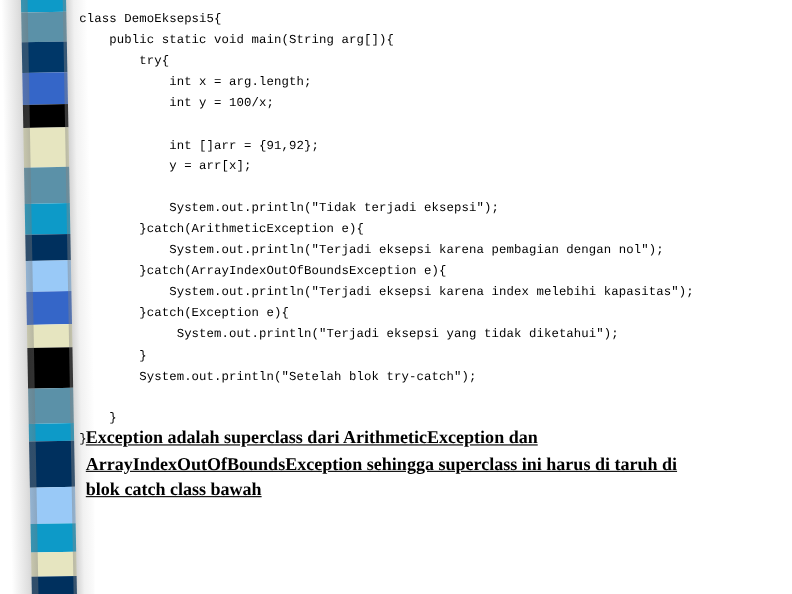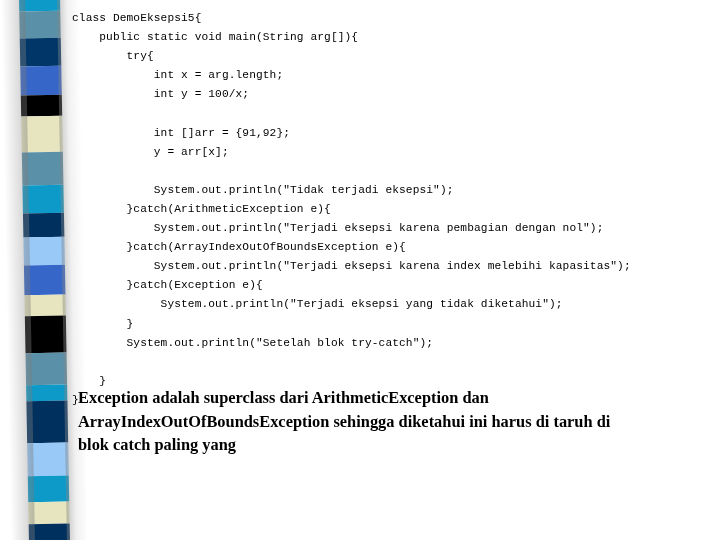--- a/index.html
+++ b/index.html
@@ -100,20 +100,21 @@
     top: 386px;
     width: 605px;
     font-family: "Liberation Serif", "DejaVu Serif", serif;
     font-size: 16.4px;
     font-weight: bold;
     line-height: 23.5px;
     color: #000000;
   }
   .note-line {
     white-space: pre;
+    text-decoration: underline;
   }
 </style>
 </head>
 <body>
 
 <div id="slide">
 
   <div id="deco-strip">
     <div id="deco-inner">
         <div class="band" style="background: rgb(13, 154, 200); height: 17px;"></div>
@@ -138,17 +139,17 @@
         <div class="band" style="background: rgb(0, 48, 94); height: 27px;"></div>
       </div>
     <div id="deco-shadow-l"></div>
     <div id="deco-shadow-r"></div>
   </div>
 
   <div id="code-block"><div class="code-line">class DemoEksepsi5{</div><div class="code-line">    public static void main(String arg[]){</div><div class="code-line">        try{</div><div class="code-line">            int x = arg.length;</div><div class="code-line">            int y = 100/x;</div><div class="code-line blank">&nbsp;</div><div class="code-line">            int []arr = {91,92};</div><div class="code-line">            y = arr[x];</div><div class="code-line blank">&nbsp;</div><div class="code-line">            System.out.println("Tidak terjadi eksepsi");</div><div class="code-line bold">        }catch(ArithmeticException e){</div><div class="code-line">            System.out.println("Terjadi eksepsi karena pembagian dengan nol");</div><div class="code-line bold">        }catch(ArrayIndexOutOfBoundsException e){</div><div class="code-line">            System.out.println("Terjadi eksepsi karena index melebihi kapasitas");</div><div class="code-line bold">        }catch(Exception e){</div><div class="code-line">             System.out.println("Terjadi eksepsi yang tidak diketahui");</div><div class="code-line">        }</div><div class="code-line">        System.out.println("Setelah blok try-catch");</div><div class="code-line blank">&nbsp;</div><div class="code-line">    }</div><div class="code-line">}</div></div>
 
   <div id="note">
       <div class="note-line">Exception adalah superclass dari ArithmeticException dan</div>
-      <div class="note-line">ArrayIndexOutOfBoundsException sehingga diketahui ini harus di taruh di</div>
-      <div class="note-line">blok catch paling yang</div>
+      <div class="note-line">ArrayIndexOutOfBoundsException sehingga superclass ini harus di taruh di</div>
+      <div class="note-line">blok catch class bawah</div>
     </div>
 
 </div>
 
 </body></html>

